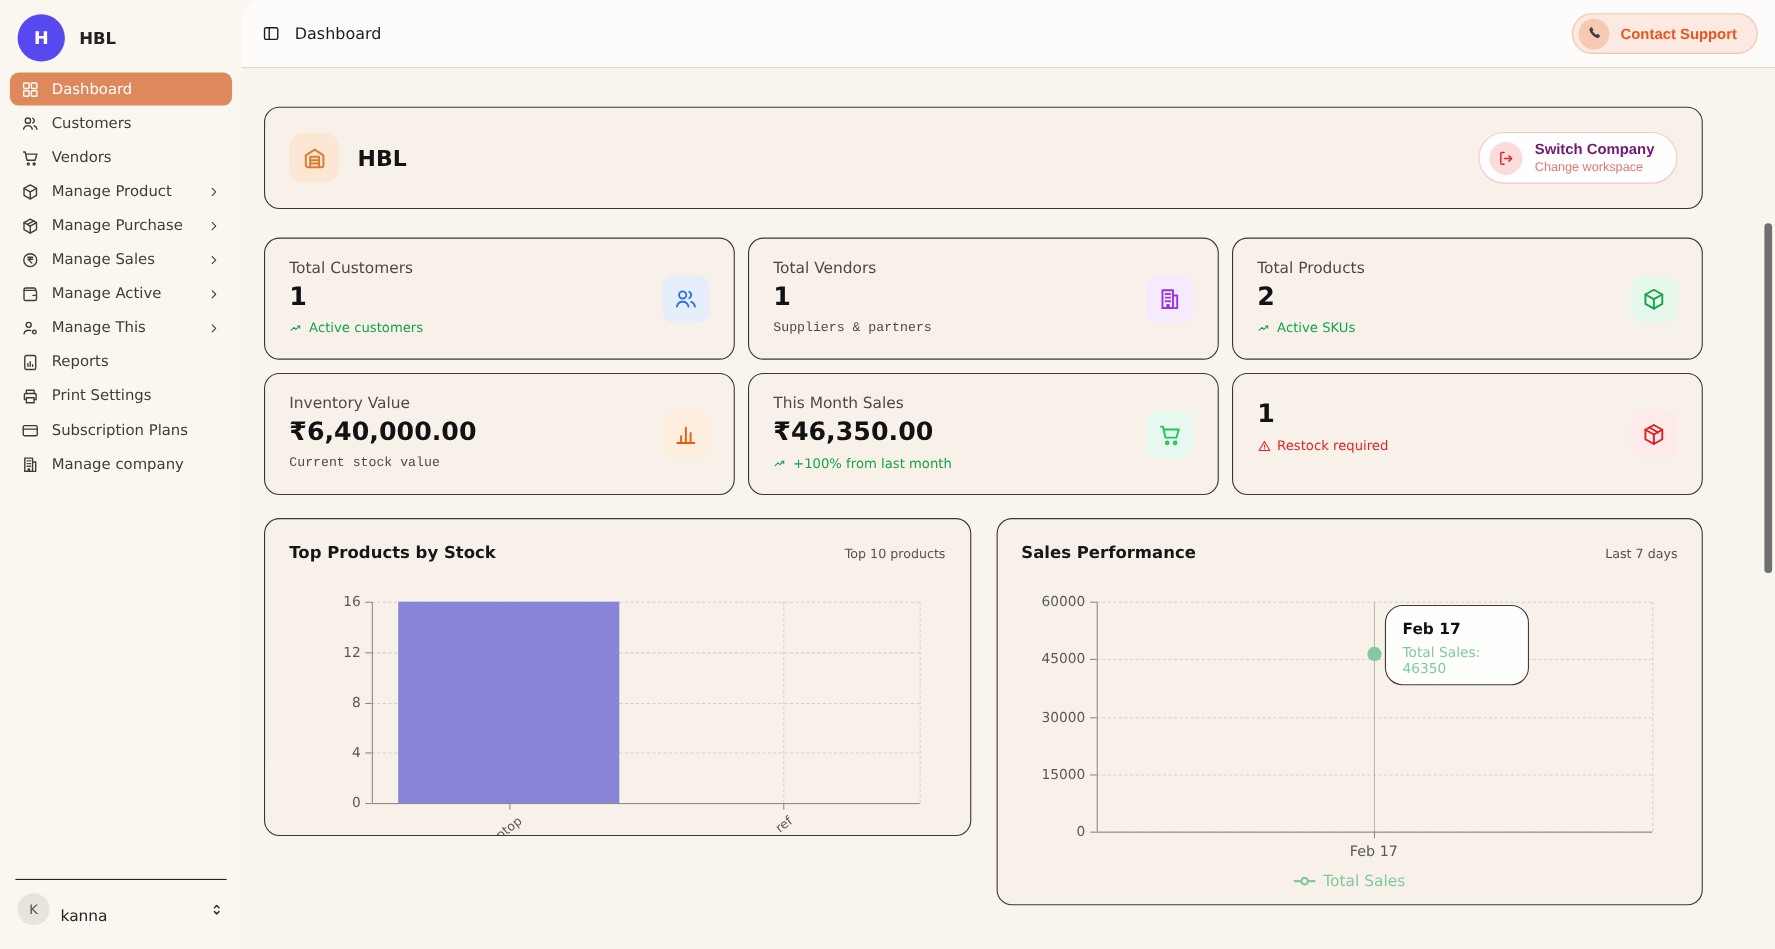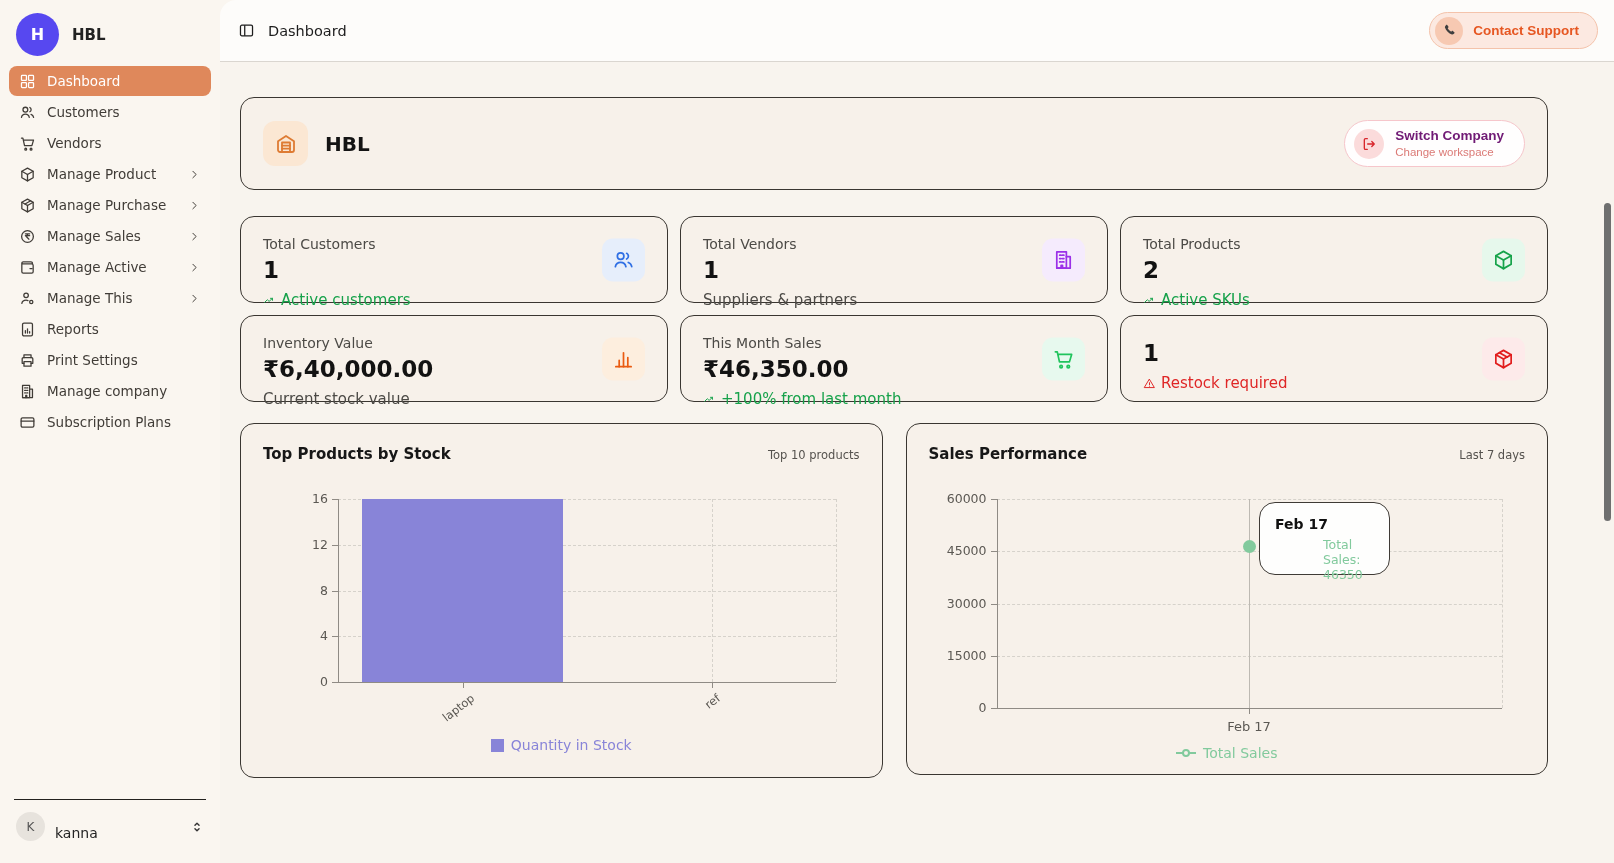--- a/index.html
+++ b/index.html
@@ -46,50 +46,50 @@
   .ws-ic { width:45px; height:45px; border-radius:12px; background:#FBE7D3; color:#DE7B33; display:flex; align-items:center; justify-content:center; margin-right:17px; }
   .ws-ic svg { width:24px; height:24px; }
   .ws-name { font-size:20px; font-weight:bold; color:#141414; }
   .switch-btn { margin-left:auto; background:#FFFEFE; border:1.5px solid #F6C6CB; border-radius:999px; display:flex; align-items:center; gap:11px; padding:7px 20px 7px 9px; cursor:pointer; }
   .switch-ic { width:30px; height:30px; border-radius:50%; background:#FBDBDB; color:#D8262C; display:flex; align-items:center; justify-content:center; }
   .switch-ic svg { width:16px; height:16px; }
   .switch-title { font-size:13.5px; font-weight:bold; color:#701a75; line-height:1.25; }
   .switch-sub { font-size:11.5px; color:#DB7A76; line-height:1.25; }
 
   .stats-grid { display:grid; grid-template-columns:repeat(3,1fr); gap:12px; margin-bottom:21px; }
-  .stat-card { height:87px; background:#F7F1EA; border:1px solid #3a3631; border-radius:14px; padding:19px 22px; position:relative; }
+  .stat-card { height:111px; background:#F7F1EA; border:1px solid #3a3631; border-radius:14px; padding:19px 22px; position:relative; }
   .stat-title { font-size:14px; color:#4c4a46; }
   .stat-value { font-size:23px; font-weight:bold; color:#121212; margin:5px 0 8px; }
-  .stat-sub { font-size:15px; display:flex; align-items:center; gap:5px; }
+  .stat-sub { font-size:12px; display:flex; align-items:center; gap:5px; }
   .stat-sub svg { width:13px; height:13px; }
-  .sub-up { color:#17A24B; } .sub-none { color:#4c4a46; } .sub-warning { color:#DF2626; }
+  .sub-up { color:#17A24B; } .sub-none { color:#4c4a46;font-family:Liberation Mono, monospace; } .sub-warning { color:#DF2626; }
   .stat-icbox { position:absolute; right:22px; top:50%; transform:translateY(-50%); width:43px; height:43px; border-radius:11px; display:flex; align-items:center; justify-content:center; }
   .stat-icbox svg { width:23px; height:23px; }
 
   .charts-grid { display:grid; grid-template-columns:1fr 1fr; gap:23px; }
-  .chart-card { height:355px; background:#F7F1EA; border:1px solid #3a3631; border-radius:14px; position:relative; overflow:hidden; }
+  .chart-card { height:289px; background:#F7F1EA; border:1px solid #3a3631; border-radius:14px; position:relative; overflow:hidden; }
   .chart-head { display:flex; justify-content:space-between; align-items:baseline; padding:21px 22px 0; }
   .chart-title { font-size:15px; font-weight:bold; color:#171717; }
   .chart-sub { font-size:11.5px; color:#55524e; }
 
   .grid-h { position:absolute; height:0; border-top:1px dashed #D6D2CB; }
   .grid-v { position:absolute; width:0; border-left:1px dashed #D6D2CB; }
   .axis-v { position:absolute; width:0; border-left:1px solid #8F8B85; }
   .axis-h { position:absolute; height:0; border-top:1px solid #8F8B85; }
   .tick-l { position:absolute; width:6px; height:0; border-top:1px solid #8F8B85; }
   .tick-b { position:absolute; width:0; height:6px; border-left:1px solid #8F8B85; }
   .ytick { position:absolute; font-size:12.5px; color:#5B5853; text-align:right; width:60px; line-height:16px; }
   .xtick { position:absolute; font-size:11.5px; color:#5B5853; white-space:nowrap; transform-origin:right top; transform:translateX(-85%) rotate(-38deg); }
   .xtick-flat { position:absolute; font-size:13px; color:#5B5853; transform:translateX(-50%); }
   .bar { position:absolute; background:#8884D8; }
   .cursor-line { position:absolute; width:0; border-left:1px solid #BDB9B2; }
   .dot { position:absolute; width:13px; height:13px; border-radius:50%; background:#7CC59A; }
   .tooltip { position:absolute; width:131px; height:73px; background:#FEFEFD; border:1.5px solid #3F3B36; border-radius:16px; padding:13px 15px; z-index:3; }
   .tt-title { font-size:14px; font-weight:bold; color:#111; margin-bottom:5px; }
-  .tt-line { font-size:12.5px; color:#82CA9D;margin-left:48px; }
+  .tt-line { font-size:12.5px; color:#82CA9D; }
   .chart-legend { position:absolute; left:0; right:0; display:flex; align-items:center; justify-content:center; gap:7px; font-size:14px; }
   .legend-sq { width:13px; height:13px; display:inline-block; }
 
   .scroll-thumb { position:absolute; right:3px; top:203px; width:7px; height:318px; border-radius:4px; background:#6F6F6F; z-index:9; }
 </style>
 </head>
 <body>
 
 <div class="app">
 
@@ -220,35 +220,35 @@
               <path d="M7 8V4h10v4"></path>
               <path d="M7 16H4.5V9.5A1.5 1.5 0 0 1 6 8h12a1.5 1.5 0 0 1 1.5 1.5V16H17"></path>
               <rect x="7" y="13.5" width="10" height="6.5"></rect>
             </svg>
           </span>
           <span class="nav-label">Print Settings</span>
         </div>
         <div class="nav-item">
           <span class="nav-ic">
             <svg viewBox="0 0 24 24" fill="none" stroke="currentColor" stroke-width="1.8" stroke-linecap="round" stroke-linejoin="round">
+              <rect x="3" y="5.5" width="18" height="13" rx="2"></rect>
+              <path d="M3 10h18"></path>
+            </svg>
+          </span>
+          <span class="nav-label">Subscription Plans</span>
+        </div>
+        <div class="nav-item">
+          <span class="nav-ic">
+            <svg viewBox="0 0 24 24" fill="none" stroke="currentColor" stroke-width="1.8" stroke-linecap="round" stroke-linejoin="round">
               <rect x="5" y="3.5" width="10" height="17"></rect>
               <path d="M15 8.5h4V20.5H5"></path>
               <path d="M8 7h1.4M11 7h1.4M8 10.5h1.4M11 10.5h1.4M8 14h1.4M11 14h1.4M9.5 20.5v-3h1.5v3"></path>
             </svg>
           </span>
           <span class="nav-label">Manage company</span>
-        </div>
-        <div class="nav-item">
-          <span class="nav-ic">
-            <svg viewBox="0 0 24 24" fill="none" stroke="currentColor" stroke-width="1.8" stroke-linecap="round" stroke-linejoin="round">
-              <rect x="3" y="5.5" width="18" height="13" rx="2"></rect>
-              <path d="M3 10h18"></path>
-            </svg>
-          </span>
-          <span class="nav-label">Subscription Plans</span>
         </div>
       </nav>
     <div class="sb-bottom">
       <div class="sb-divider"></div>
       <div class="sb-user">
         <div class="user-avatar">K</div>
         <div class="user-name">kanna</div>
         <span class="user-caret">
           <svg viewBox="0 0 24 24" fill="none" stroke="#333" stroke-width="2.4" stroke-linecap="round" stroke-linejoin="round">
               <path d="M8.5 9 12 5.5 15.5 9"></path>

